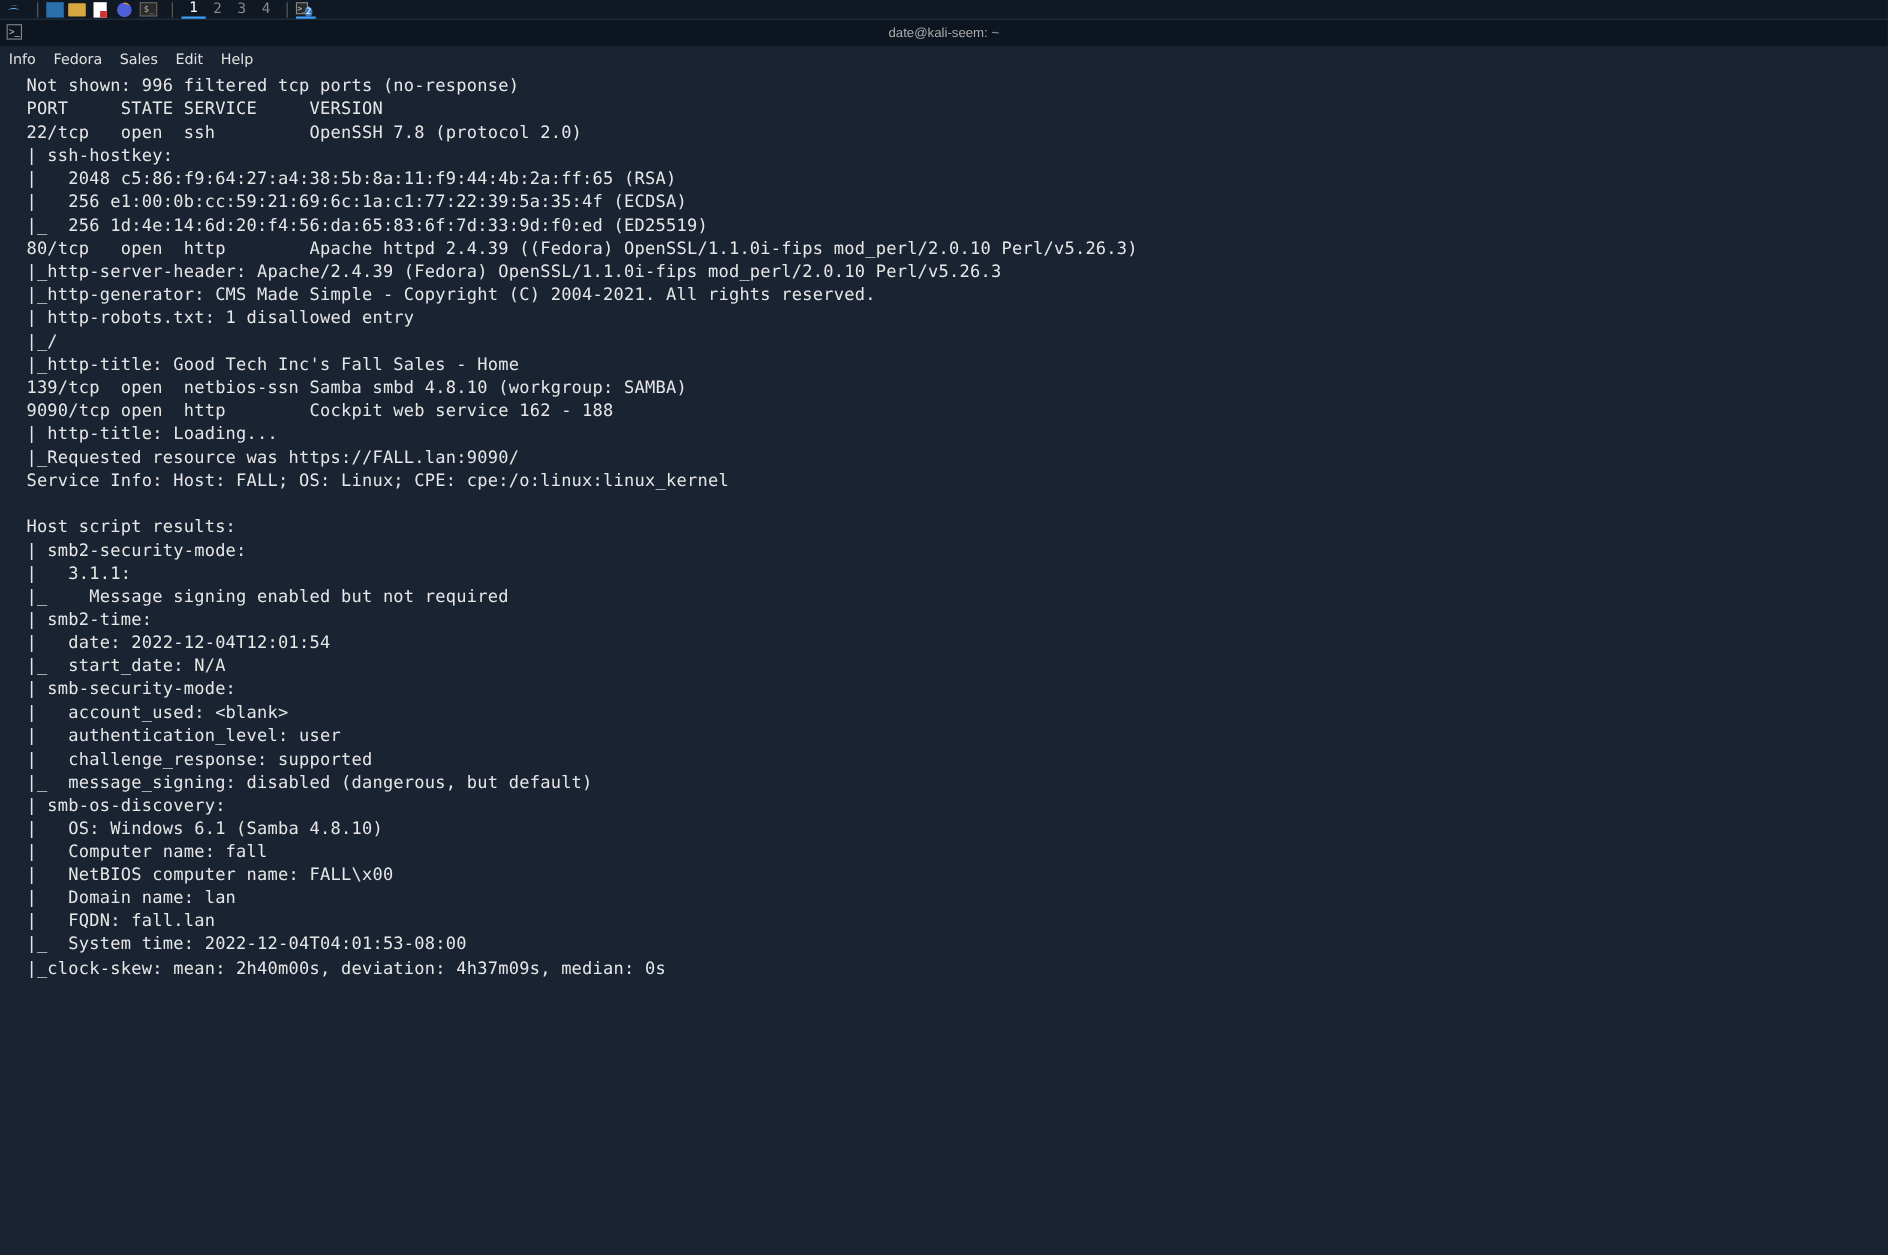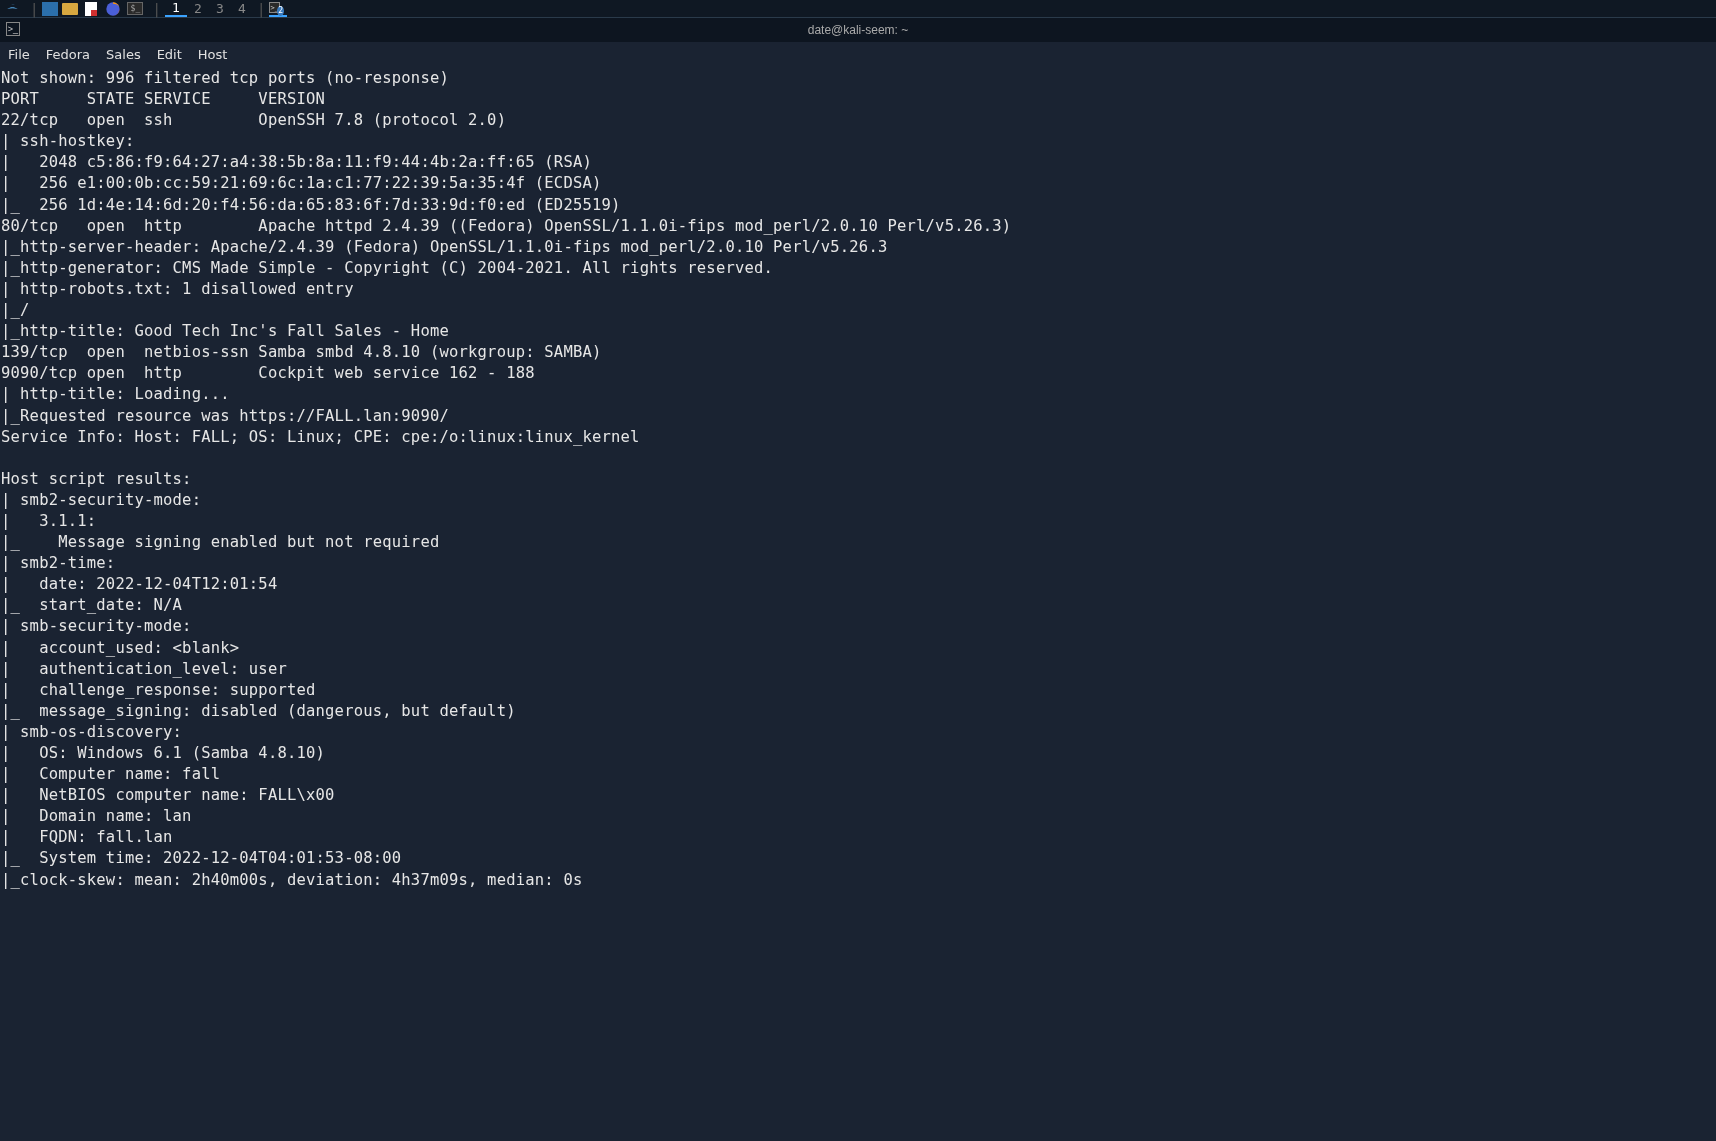--- a/index.html
+++ b/index.html
@@ -75,21 +75,21 @@
       padding: 0 8px;
       font-family: 'DejaVu Sans', sans-serif;
       font-size: 13px;
       color: #e0e0e0;
     }
     .menu-item {
       margin-right: 16px;
       cursor: pointer;
     }
     .terminal {
-      padding: 2px 1px;
+      padding: 2px 24px;
       font-size: 15.5px;
       line-height: 21.1px;
       white-space: pre;
       color: #e6e6e6;
       letter-spacing: 0.2px;
     }
     .kali-logo { color: #5aaae8; }
     .xfce-blue { background: #2b6fab; }
   </style>
 </head>
@@ -130,25 +130,25 @@
     <span style="font-size:8px;color:#fff;background:#3a7abd;border-radius:50%;width:10px;height:10px;display:inline-flex;align-items:center;justify-content:center;position:relative;top:3px;left:-3px;">2</span>
   </div>
 </div>
 
 <div class="title-bar">
   <div class="term-icon">&gt;_</div>
   <span>date@kali-seem: ~</span>
 </div>
 
 <div class="menu-bar">
-  <span class="menu-item">File</span>
+  <span class="menu-item">Info</span>
   <span class="menu-item">Fedora</span>
   <span class="menu-item">Sales</span>
   <span class="menu-item">Edit</span>
-  <span class="menu-item">Host</span>
+  <span class="menu-item">Help</span>
 </div>
 
 <div class="terminal" id="terminal-output">Not shown: 996 filtered tcp ports (no-response)
 PORT     STATE SERVICE     VERSION
 22/tcp   open  ssh         OpenSSH 7.8 (protocol 2.0)
 | ssh-hostkey: 
 |   2048 c5:86:f9:64:27:a4:38:5b:8a:11:f9:44:4b:2a:ff:65 (RSA)
 |   256 e1:00:0b:cc:59:21:69:6c:1a:c1:77:22:39:5a:35:4f (ECDSA)
 |_  256 1d:4e:14:6d:20:f4:56:da:65:83:6f:7d:33:9d:f0:ed (ED25519)
 80/tcp   open  http        Apache httpd 2.4.39 ((Fedora) OpenSSL/1.1.0i-fips mod_perl/2.0.10 Perl/v5.26.3)

